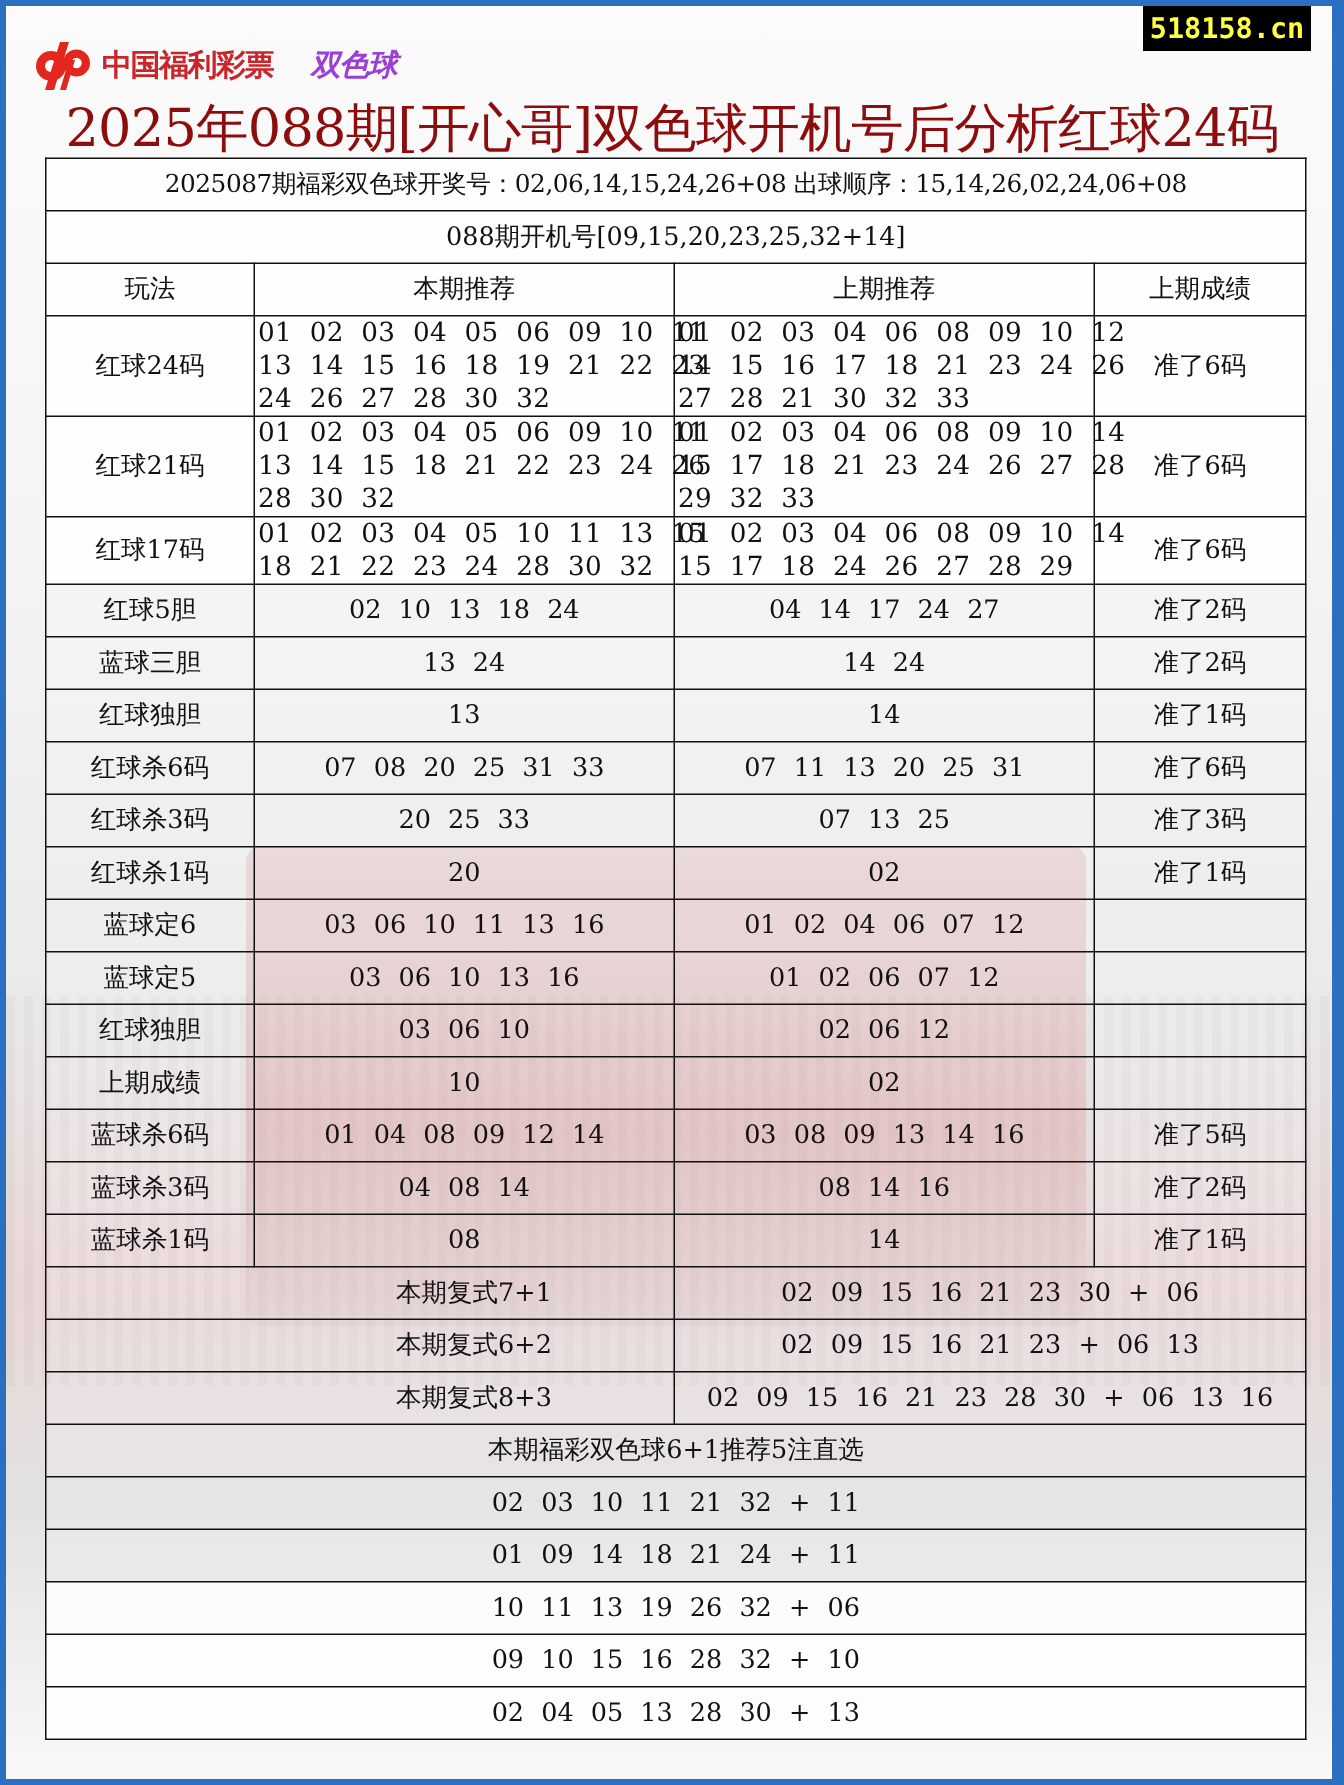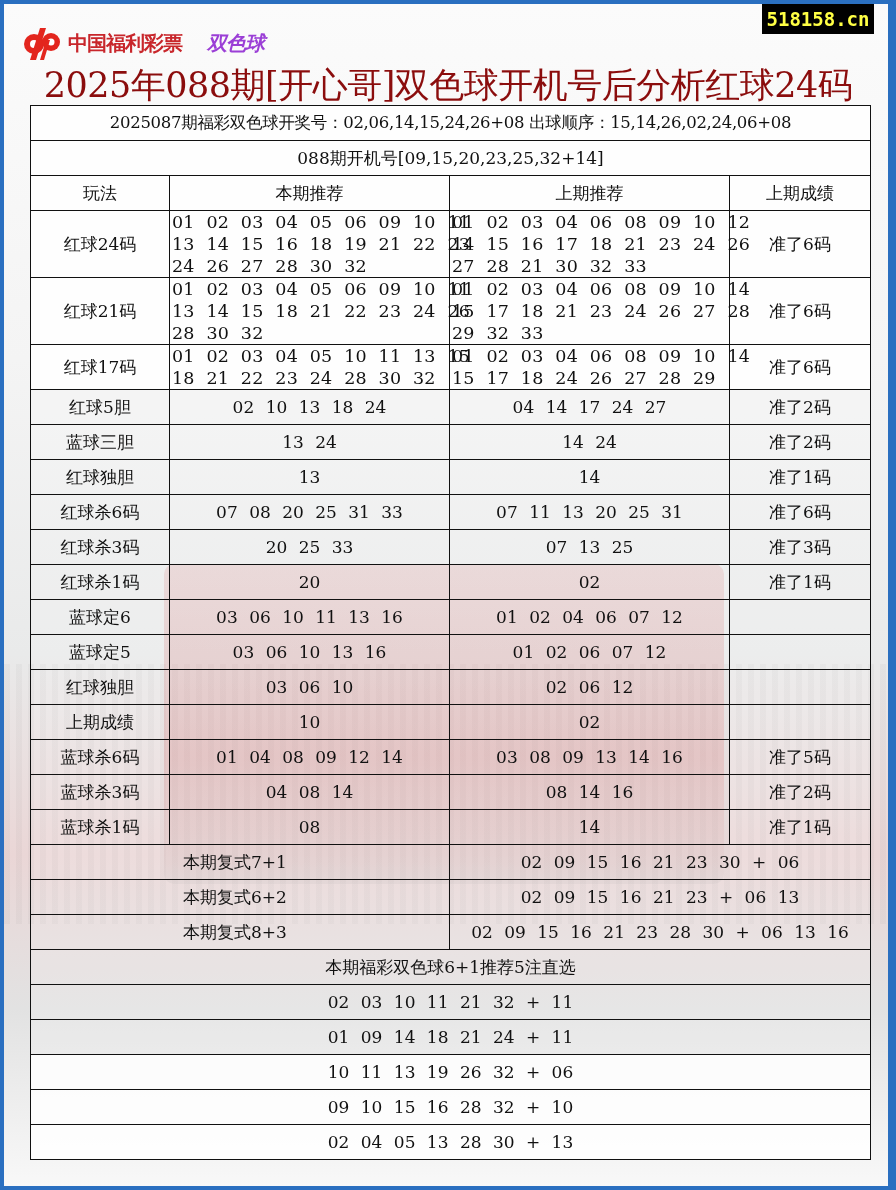--- a/index.html
+++ b/index.html
@@ -235,15 +235,15 @@
   <tr class="white" data-name="pick-row">
         <td colspan="4" data-name="pick-numbers">09 10 15 16 28 32 + 10</td>
       </tr>
   <tr class="white" data-name="pick-row">
         <td colspan="4" data-name="pick-numbers">02 04 05 13 28 30 + 13</td>
       </tr>
 </tbody>
   </table>
 
 <style>
-  tr[data-name="compound-row"] td[data-name="compound-label"] { text-align: left; padding-left: 152px; }
+  tr[data-name="compound-row"] td[data-name="compound-label"] { text-align: center; padding-left: 152px; }
   td[data-name="current-numbers"], td[data-name="previous-numbers"], td[data-name="compound-numbers"], td[data-name="pick-numbers"] { word-spacing: 6px; }
 </style>
 
 </body></html>

